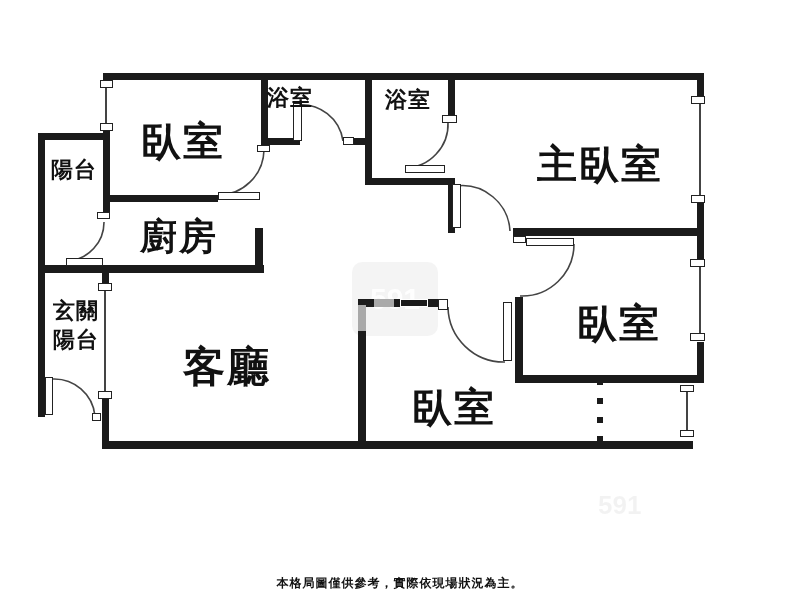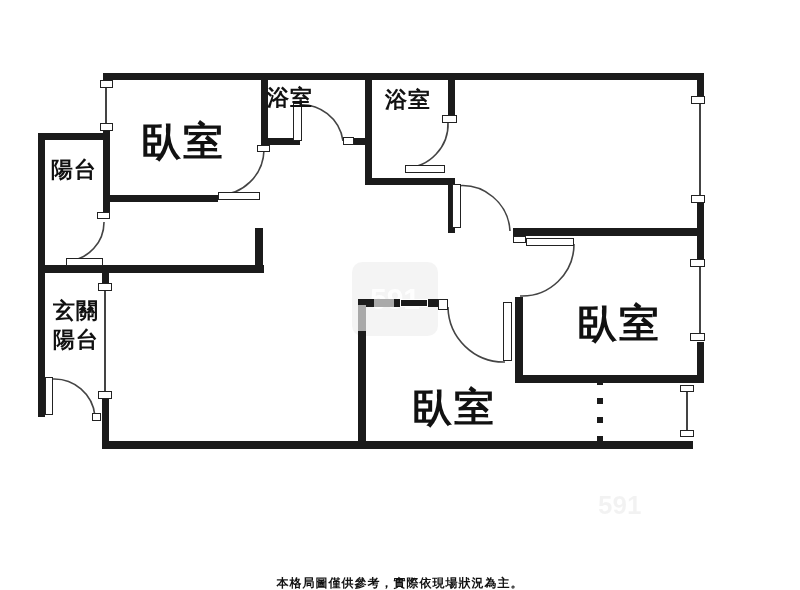--- a/index.html
+++ b/index.html
@@ -109,24 +109,27 @@
   <div class="leaf" style="left:293px;top:103px;width:9px;height:38px"></div>
   <div class="leaf" style="left:405px;top:165px;width:40px;height:8px"></div>
   <div class="leaf" style="left:452px;top:184px;width:9px;height:44px"></div>
   <div class="leaf" style="left:526px;top:238px;width:48px;height:8px"></div>
   <div class="leaf" style="left:503px;top:302px;width:9px;height:59px"></div>
   <div class="leaf" style="left:66px;top:258px;width:37px;height:8px"></div>
   <div class="leaf" style="left:45px;top:377px;width:8px;height:38px"></div>
 
   <div class="lbl lbl-big" style="left:141px;top:114px">臥室</div>
   <div class="lbl lbl-sm" style="left:51px;top:155px">陽台</div>
+  <div class="lbl lbl-med" style="left:140px;top:212px">廚房</div>
   <div class="lbl lbl-sm two-line" style="left:53px;top:296px">
     <span style="display:block">玄關</span>
     <span style="display:block">陽台</span>
   </div>
+  <div class="lbl lbl-xl" style="left:183px;top:339px">客廳</div>
   <div class="lbl lbl-sm" style="left:267px;top:83px">浴室</div>
   <div class="lbl lbl-sm" style="left:385px;top:85px">浴室</div>
+  <div class="lbl lbl-big" style="left:537px;top:137px">主臥室</div>
   <div class="lbl lbl-big" style="left:577px;top:296px">臥室</div>
   <div class="lbl lbl-big" style="left:412px;top:380px">臥室</div>
 
   <div id="disclaimer">本格局圖僅供參考，實際依現場狀況為主。</div>
 
 </div>
 
 </body></html>

